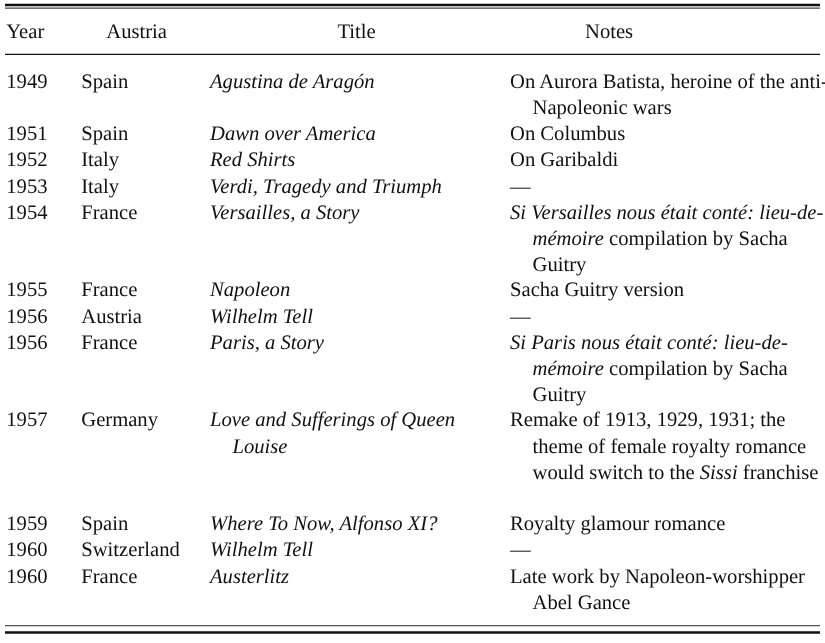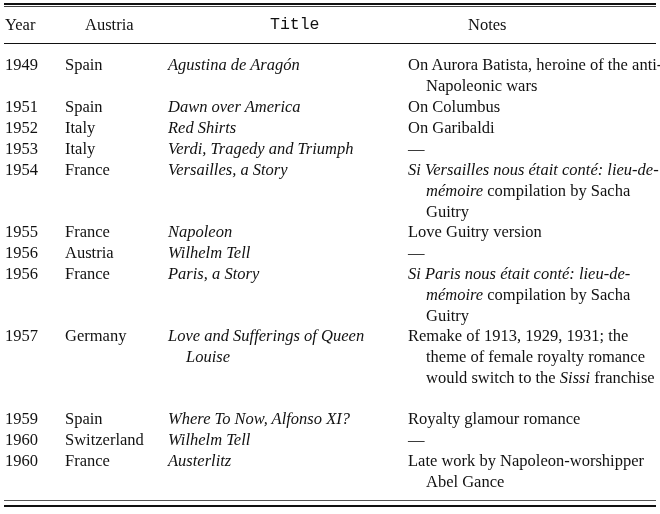--- a/index.html
+++ b/index.html
@@ -10,21 +10,21 @@
     }
     .rule { position: absolute; left: 4px; width: 652px; background: #111; }
     .rule-top1 { top: 3px; height: 1.5px; }
     .rule-top2 { top: 6px; height: 1px; background:#444; }
     .rule-head { top: 43px; height: 1px; }
     .rule-bot1 { top: 500px; height: 1px; background:#555; }
     .rule-bot2 { top: 505px; height: 1.5px; }
     .hdr { position: absolute; top: 14px; line-height: 22px; }
     .h-year { left: 5px; }
     .h-country { left: 85px; }
-    .h-title { left: 270px; font-family: Liberation Mono, monospace; }
+    .h-title { left: 270px; }
     .h-notes { left: 468px; }
     .row { position: absolute; left: 0; width: 660px; }
     .cell { position: absolute; top: 0; line-height: 20.8px; }
     .c-year { left: 5px; font-variant-numeric: oldstyle-nums; }
     .c-country { left: 65px; }
     .c-title { left: 168px; width: 215px; font-style: italic; padding-left: 18px; text-indent: -18px; }
     .c-notes { left: 408px; width: 246px; padding-left: 18px; text-indent: -18px; }
     .c-notes i, .c-title i { font-style: italic; text-align: right; }
   </style>
 </head>
@@ -69,21 +69,21 @@
       <div class="row" style="top: 160px;">
         <div class="cell c-year">1954</div>
         <div class="cell c-country">France</div>
         <div class="cell c-title">Versailles, a Story</div>
         <div class="cell c-notes"><i>Si Versailles nous était conté: lieu-de-mémoire</i><span> compilation by Sacha Guitry</span></div>
       </div>
       <div class="row" style="top: 222px;">
         <div class="cell c-year">1955</div>
         <div class="cell c-country">France</div>
         <div class="cell c-title">Napoleon</div>
-        <div class="cell c-notes"><span>Love Guitry version</span></div>
+        <div class="cell c-notes"><span>Sacha Guitry version</span></div>
       </div>
       <div class="row" style="top: 243px;">
         <div class="cell c-year">1956</div>
         <div class="cell c-country">Austria</div>
         <div class="cell c-title">Wilhelm Tell</div>
         <div class="cell c-notes"><span>—</span></div>
       </div>
       <div class="row" style="top: 264px;">
         <div class="cell c-year">1956</div>
         <div class="cell c-country">France</div>

